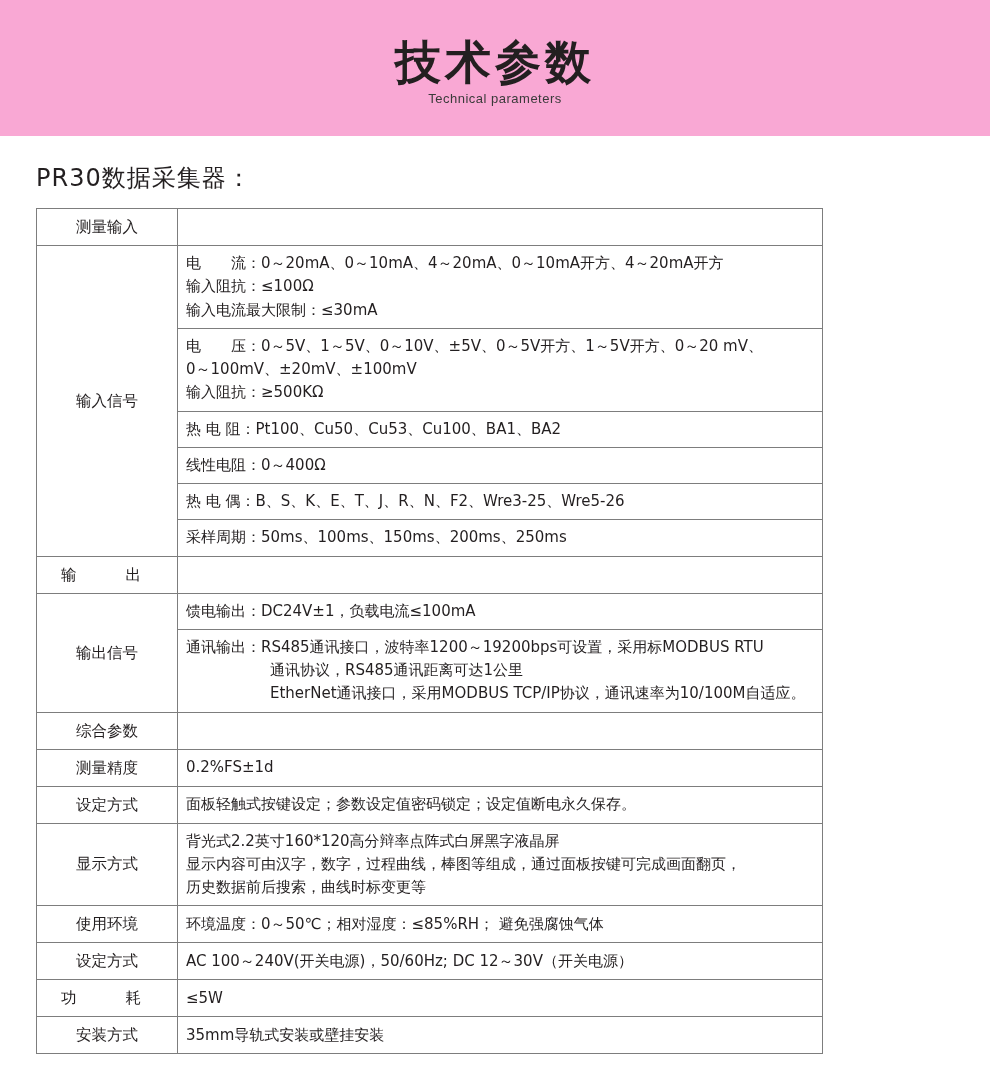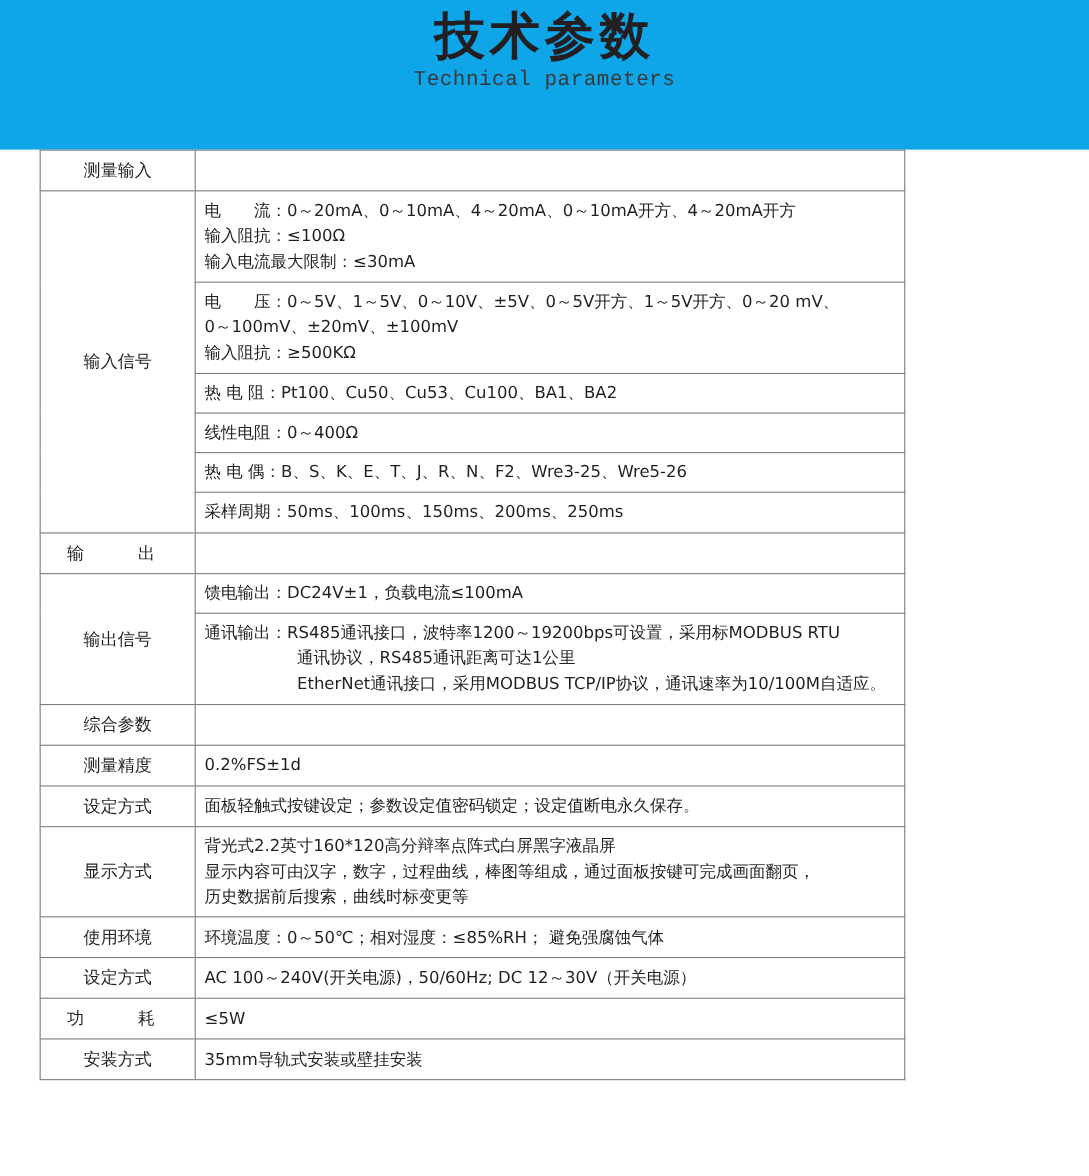--- a/index.html
+++ b/index.html
@@ -17,41 +17,42 @@
   .page {
     position: relative;
     width: 990px;
     height: 1069px;
     background: #ffffff;
   }
   
   .banner {
     width: 990px;
     height: 136px;
-    background: #0ea5e9;
+    background: #f9a8d4;
     display: flex;
     flex-direction: column;
     align-items: center;
+    justify-content: center;
     box-sizing: border-box;
     padding-top: 6px;
   }
   .banner-title {
     font-size: 46px;
     font-weight: bold;
     letter-spacing: 4px;
     color: #231f20;
     line-height: 1.15;
     font-family: "DejaVu Sans", "Liberation Sans", sans-serif;
   }
   .banner-sub {
-    font-size: 19px;
+    font-size: 13px;
     color: #3a3a3a;
     letter-spacing: 0.5px;
     margin-top: 2px;
-    font-family: Liberation Mono, monospace;
+    font-family: Liberation Sans, sans-serif;
   }
   
   .section-title {
     margin: 26px 0 14px 36px;
     font-size: 24px;
     color: #231f20;
     letter-spacing: 1px;
     font-family: "DejaVu Sans", "Liberation Sans", sans-serif;
   }
   
@@ -106,20 +107,21 @@
 </head>
 <body>
 
 <div class="page">
 
   <div class="banner">
     <div class="banner-title">技术参数</div>
     <div class="banner-sub">Technical parameters</div>
   </div>
 
+  <div class="section-title">PR30数据采集器：</div>
 
   <div class="spec-wrap">
     <table class="spec">
       <tbody>
 
         <tr>
           <td class="label">测量输入</td>
           <td class="value head-empty"></td>
         </tr>
 

